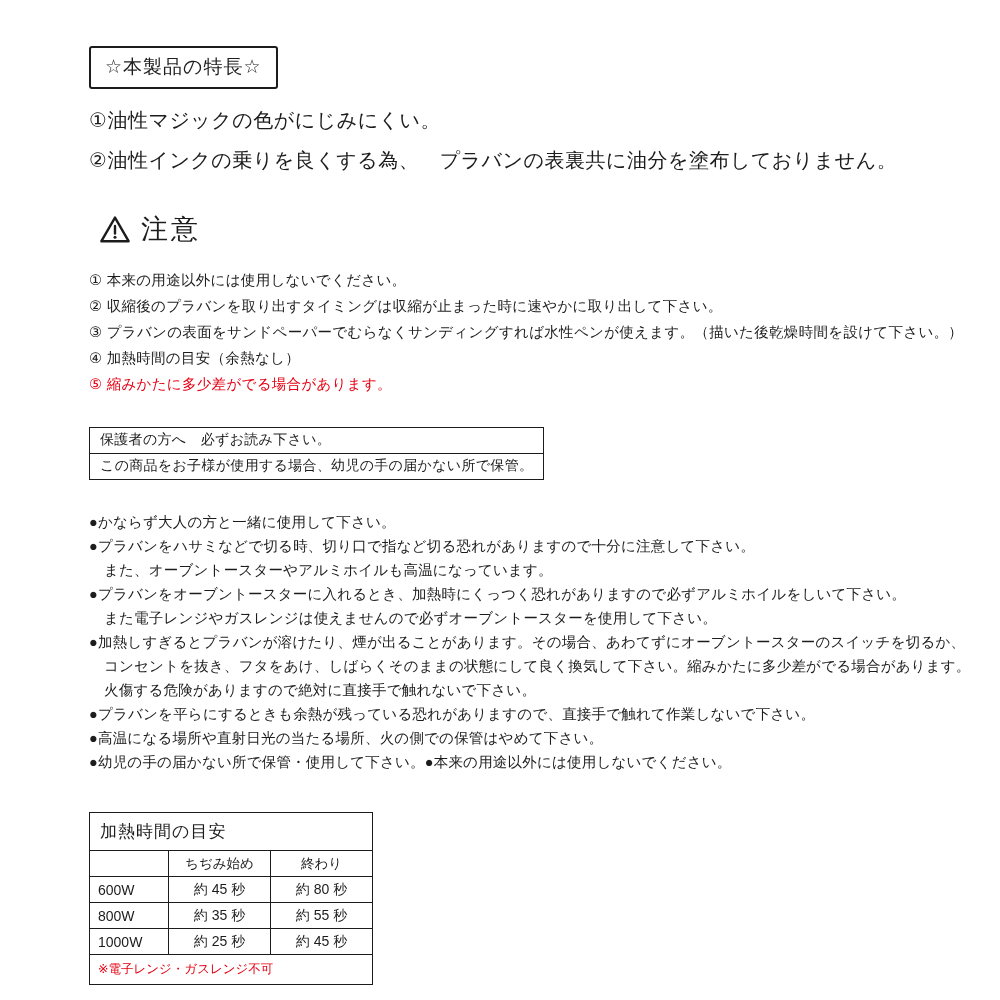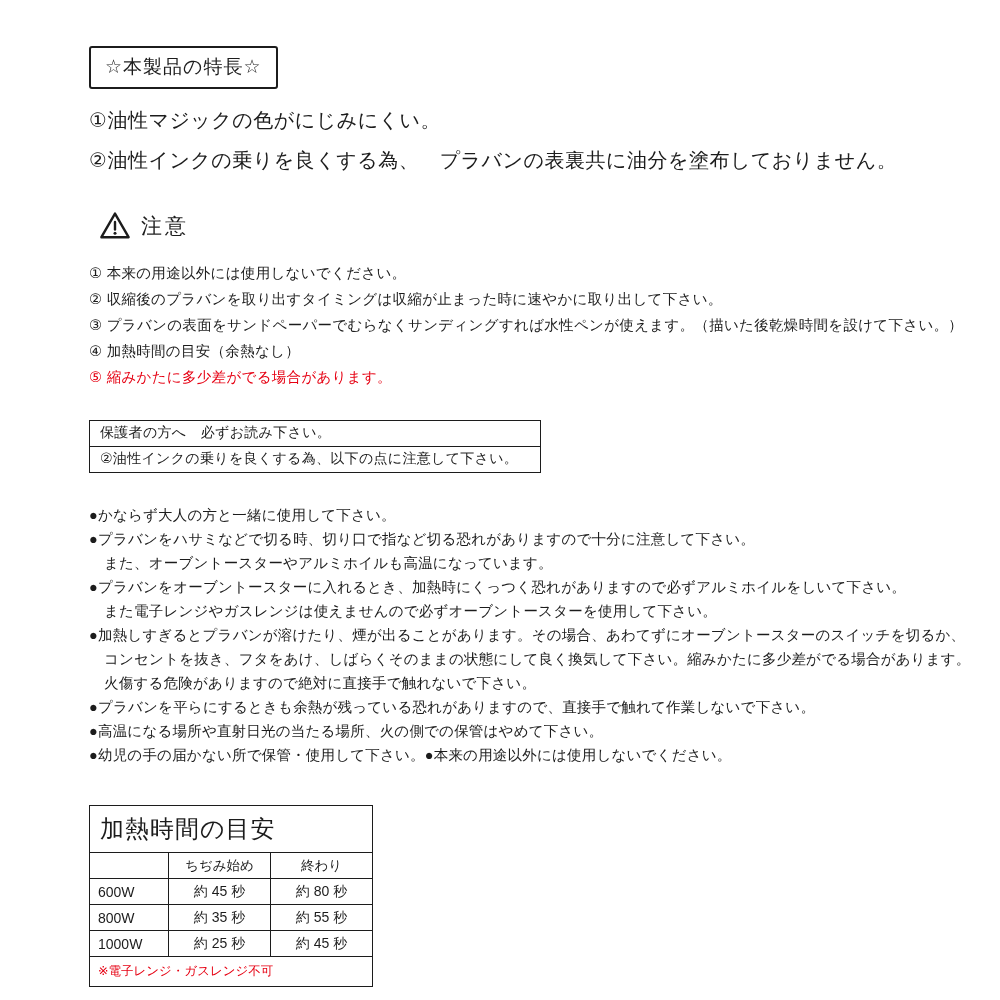--- a/index.html
+++ b/index.html
@@ -43,21 +43,21 @@
     white-space: nowrap;
   }
   
   .caution-heading {
     display: flex;
     align-items: center;
     gap: 10px;
     margin: 36px 0 0 10px;
   }
   .caution-heading .label {
-    font-size: 21px;
+    font-size: 27px;
     letter-spacing: 3px;
   }
   .warning-icon {
     display: inline-block;
   }
   
   .numbered {
     margin-top: 20px;
   }
   .numbered p {
@@ -99,21 +99,21 @@
   .heat-table {
     border-collapse: collapse;
     margin-top: 38px;
   }
   .heat-table td {
     border: 1.5px solid #1c1c1c;
     padding: 0 8px;
     white-space: nowrap;
   }
   .heat-table .title-cell {
-    font-size: 24px;
+    font-size: 17px;
     letter-spacing: 1px;
     padding: 7px 10px;
   }
   .heat-table .hdr {
     font-size: 13.5px;
     text-align: center;
     height: 25px;
   }
   .heat-table .lbl {
     font-size: 14px;
@@ -170,21 +170,21 @@
     <p class="red">⑤ 縮みかたに多少差がでる場合があります。</p>
   </div>
 
   
   <table class="guardian-box">
     <tbody>
         <tr>
       <td>保護者の方へ　必ずお読み下さい。</td>
     </tr>
     <tr>
-      <td>②油性インクの乗りを良くする為、以下の点に注意して下さい。</td>
+      <td>この商品をお子様が使用する場合、幼児の手の届かない所で保管。</td>
     </tr>
   </tbody>
     </table>
 
   
   <div class="bullets">
     <p>●かならず大人の方と一緒に使用して下さい。</p>
     <p>●プラバンをハサミなどで切る時、切り口で指など切る恐れがありますので十分に注意して下さい。</p>
     <p class="cont">また、オーブントースターやアルミホイルも高温になっています。</p>
     <p>●プラバンをオーブントースターに入れるとき、加熱時にくっつく恐れがありますので必ずアルミホイルをしいて下さい。</p>

